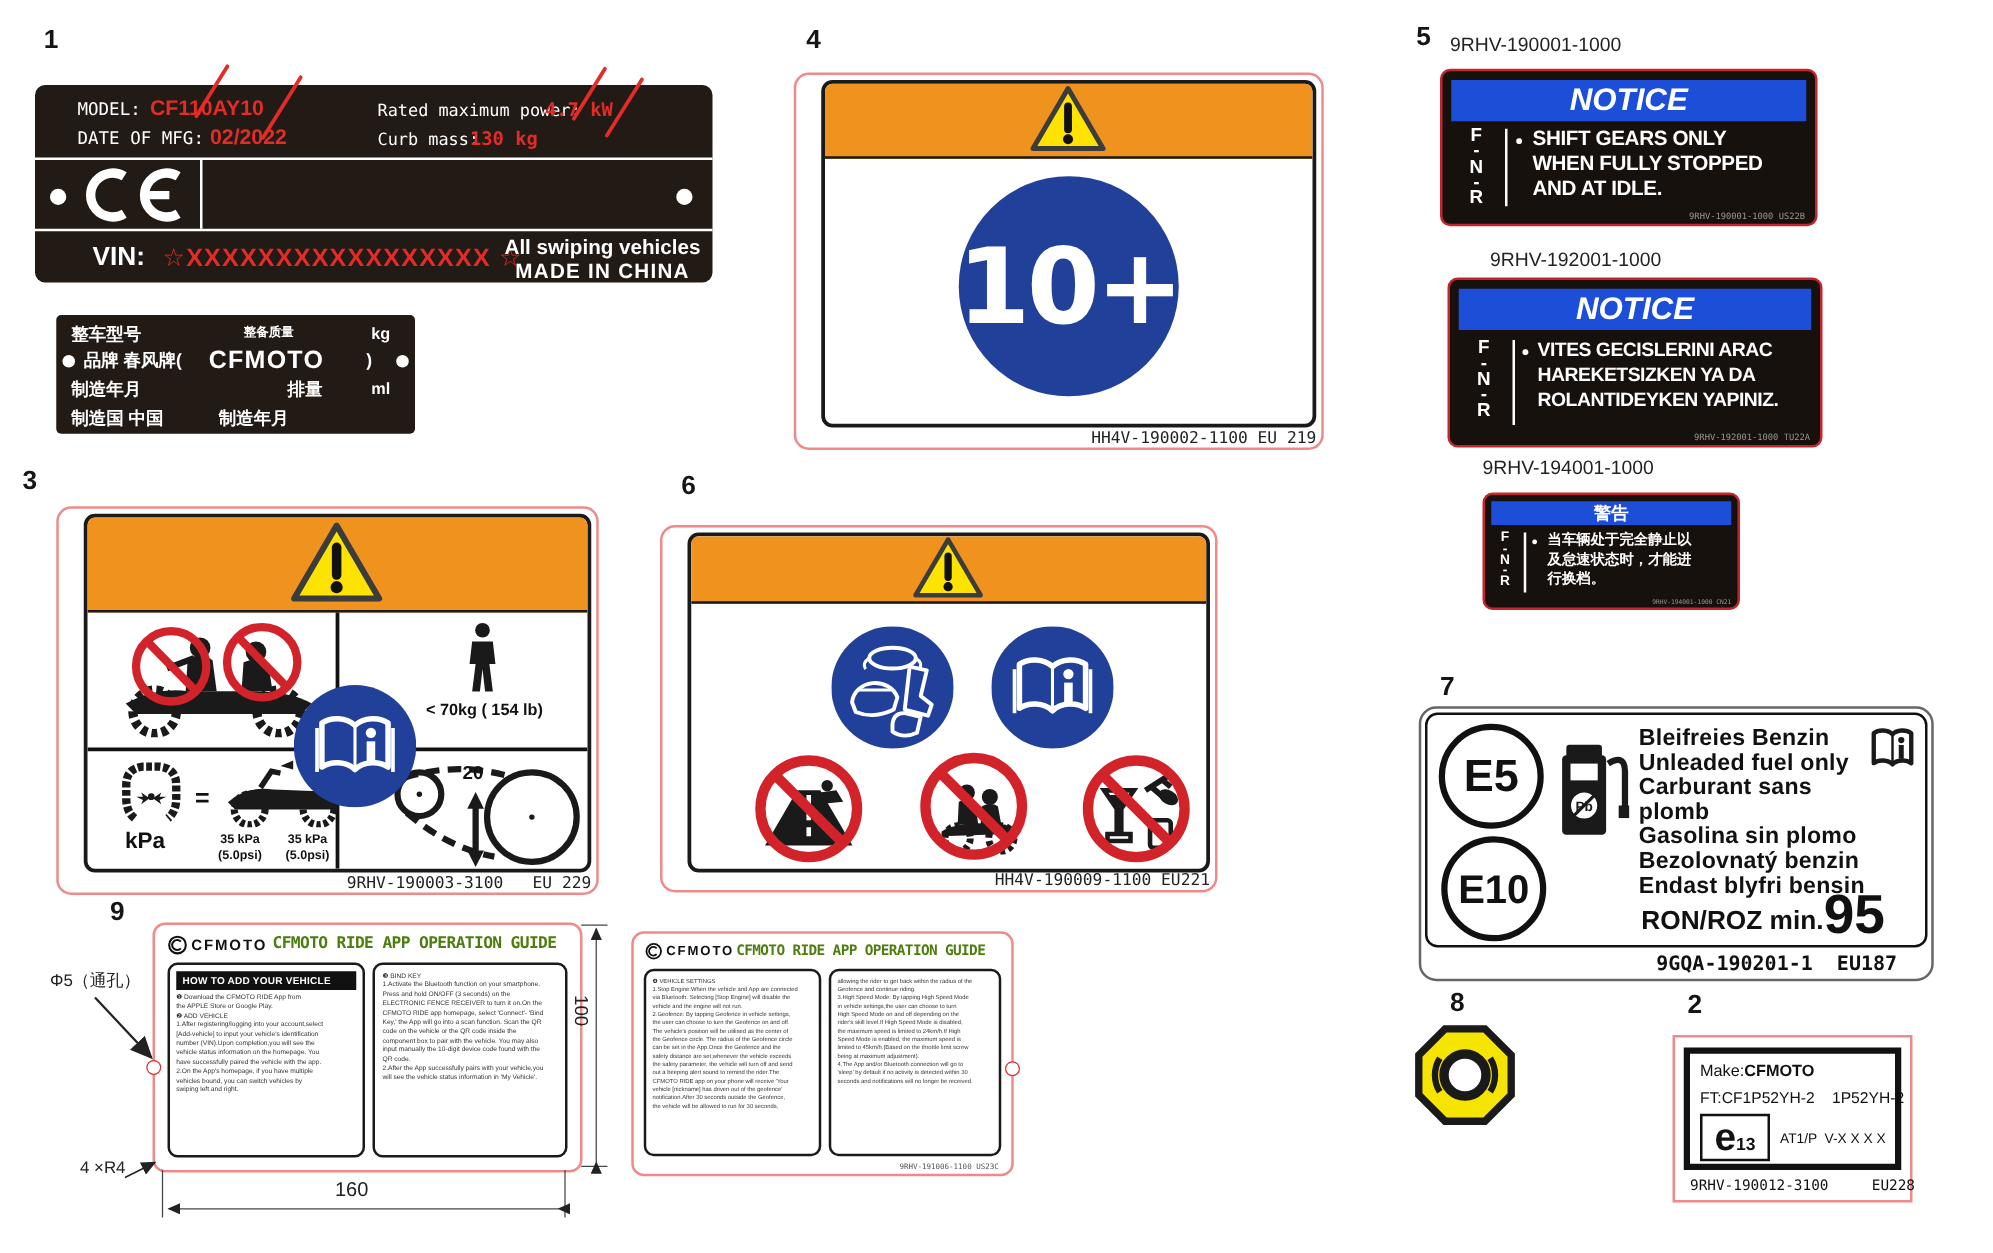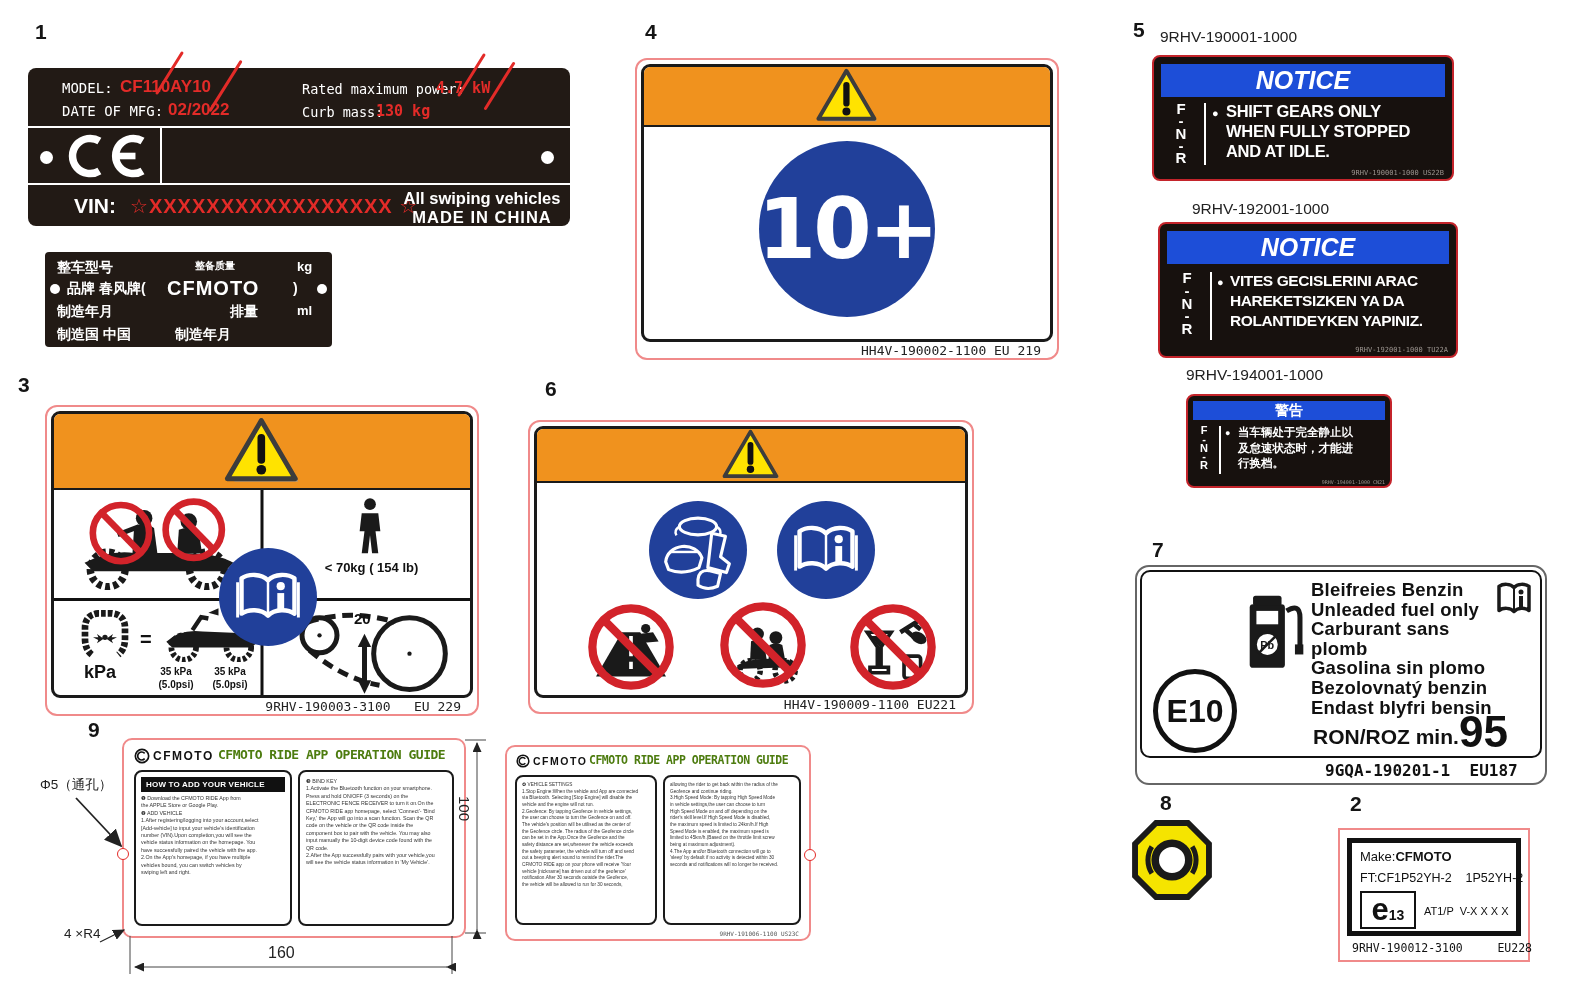--- a/index.html
+++ b/index.html
@@ -10,23 +10,23 @@
   .prel{white-space:pre-line;}
   .num{font-weight:bold;font-size:21px;color:#151515;}
   .partno{font-size:15.5px;color:#222;}
   .mono{font-family:"DejaVu Sans Mono","Liberation Mono",monospace;}
   
   .plate{background:#221A15;color:#fff;border-radius:8px;}
   .red{color:#E32B28;}
   .slash{position:absolute;width:3px;background:#E32B28;border-radius:2px;}
   
   .wframe{position:absolute;border:2px solid #F08A8A;border-radius:12px;background:#fff;}
-  .winner{position:absolute;left:4px;top:4px;right:4px;border:3px solid #1A1A1A;border-radius:9px;overflow:hidden;background:#fff;}
+  .winner{position:absolute;left:20px;top:4px;right:4px;border:3px solid #1A1A1A;border-radius:9px;overflow:hidden;background:#fff;}
   .ohead{position:relative;background:#F0921E;border-bottom:2px solid #1a1a1a;display:flex;align-items:center;justify-content:center;}
-  .wcode{position:absolute;font-family:"DejaVu Sans Mono",monospace;font-size:13px;color:#222;bottom:0;right:16px;white-space:pre;}
+  .wcode{position:absolute;font-family:"DejaVu Sans Mono",monospace;font-size:13px;color:#222;bottom:0;right:4px;white-space:pre;}
   
   .notice{position:absolute;background:#17110E;border:2px solid #C4242B;border-radius:8px;}
   .nhead{position:absolute;left:7px;right:7px;top:7px;background:#1d4ed8;color:#fff;font-weight:bold;font-style:italic;text-align:center;}
   .gear{position:absolute;color:#fff;font-weight:bold;text-align:center;white-space:pre-line;}
   .ndiv{position:absolute;width:2px;background:#fff;}
   .ntext{position:absolute;color:#fff;font-weight:bold;white-space:pre-line;}
   .ncode{position:absolute;color:#9b948f;font-family:"DejaVu Sans Mono",monospace;}
   .bullet{color:#fff;}
   
   .guide{position:absolute;border:2px solid #F08A8A;border-radius:10px;background:#fff;}
@@ -350,20 +350,23 @@
     <div class="ndiv" style="left:31px;top:30px;height:48px;width:1.5px"></div>
     <div class="abs bullet" style="left:37px;top:32px;font-size:9px">●</div>
     <div class="ntext" style="left:50px;top:29px;font-size:11.5px;line-height:1.35">当车辆处于完全静止以
 及怠速状态时，才能进
 行换档。</div>
     <div class="ncode" style="right:5px;bottom:1px;font-size:5px">9RHV-194001-1000 CN21</div>
   </div>
 
   <div class="abs" style="left:1135px;top:565px;width:412px;height:220px;border:2px solid #666;border-radius:14px;background:#fff;box-sizing:border-box">
     <div class="abs" style="left:3px;top:3px;right:3px;height:188px;border:2.5px solid #111;border-radius:10px;box-sizing:border-box"></div>
+    <div class="ecirc" style="left:14px;top:12px;width:84px;height:84px;font-size:36px">
+        <span>E5</span>
+      </div>
     <div class="ecirc" style="left:16px;top:102px;width:84px;height:84px;font-size:32px">
         <span>E10</span>
       </div>
     <svg class="abs" style="left:106px;top:18px" width="62" height="92">
         <use href="#pump"></use>
       </svg>
     <div class="abs prel" style="left:174px;top:13px;width:190px;font-weight:bold;font-size:18.5px;line-height:1.06;letter-spacing:0.2px">Bleifreies Benzin
 Unleaded fuel only
 Carburant sans plomb
 Gasolina sin plomo

